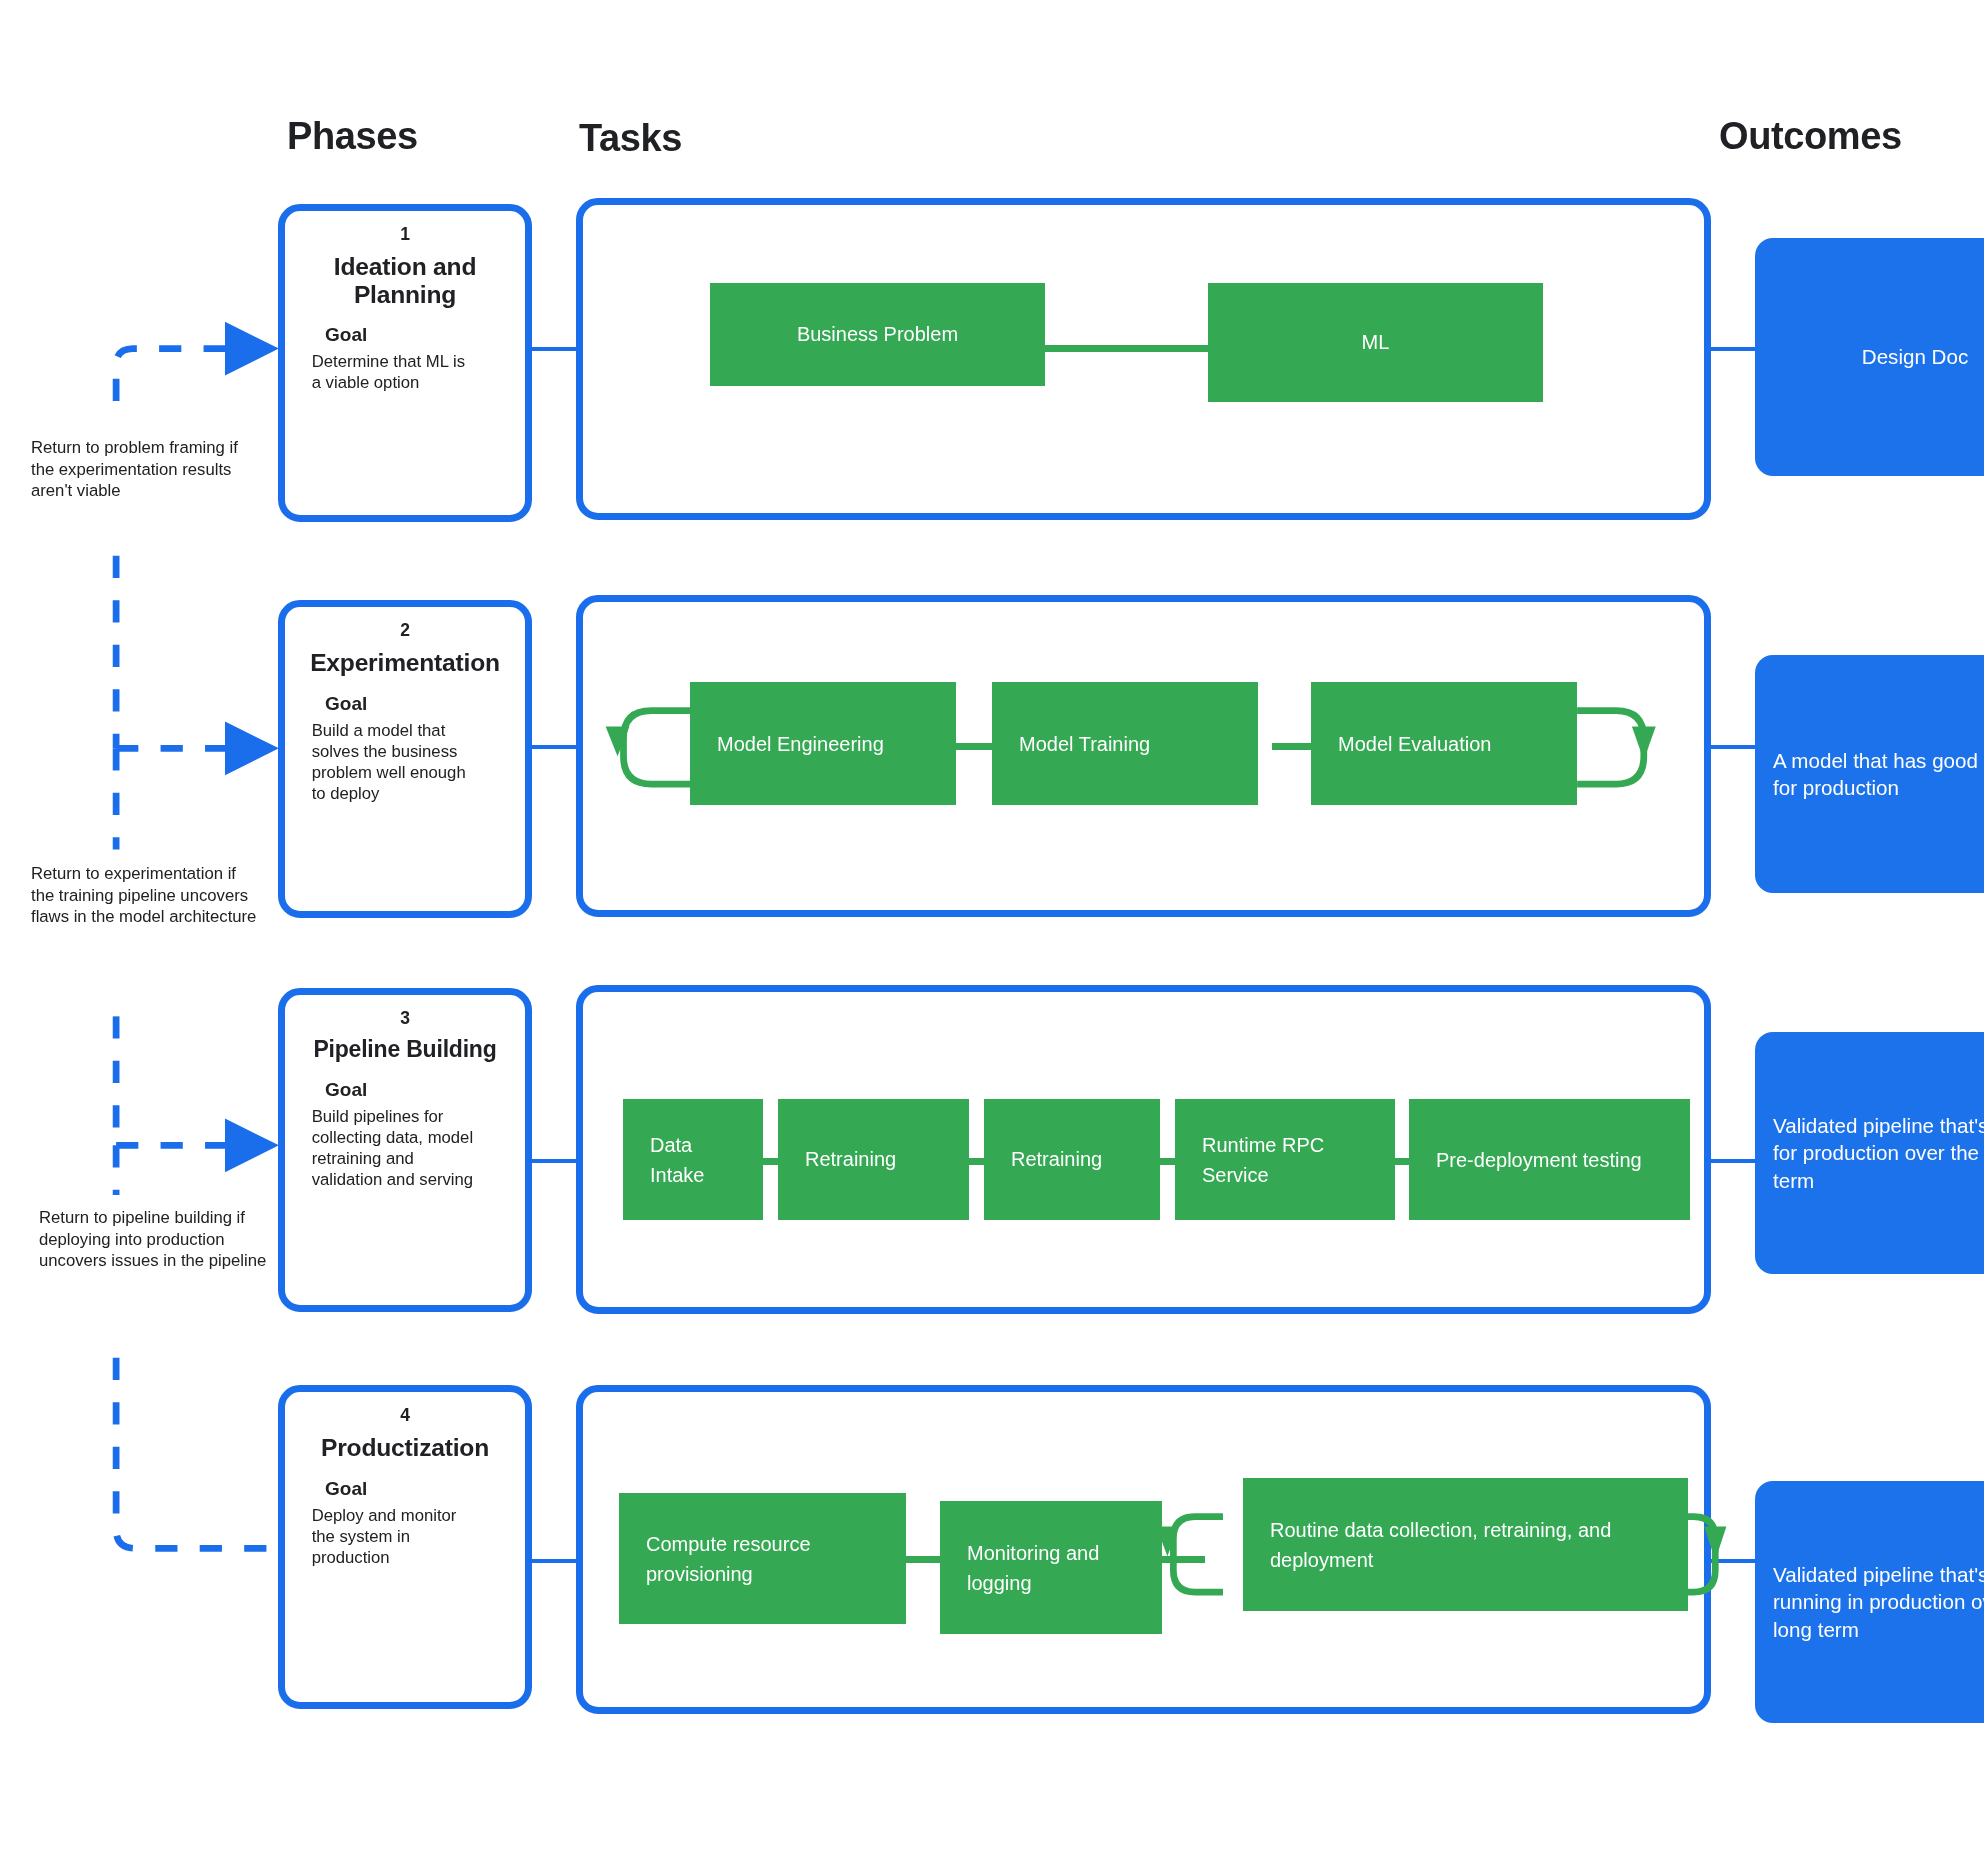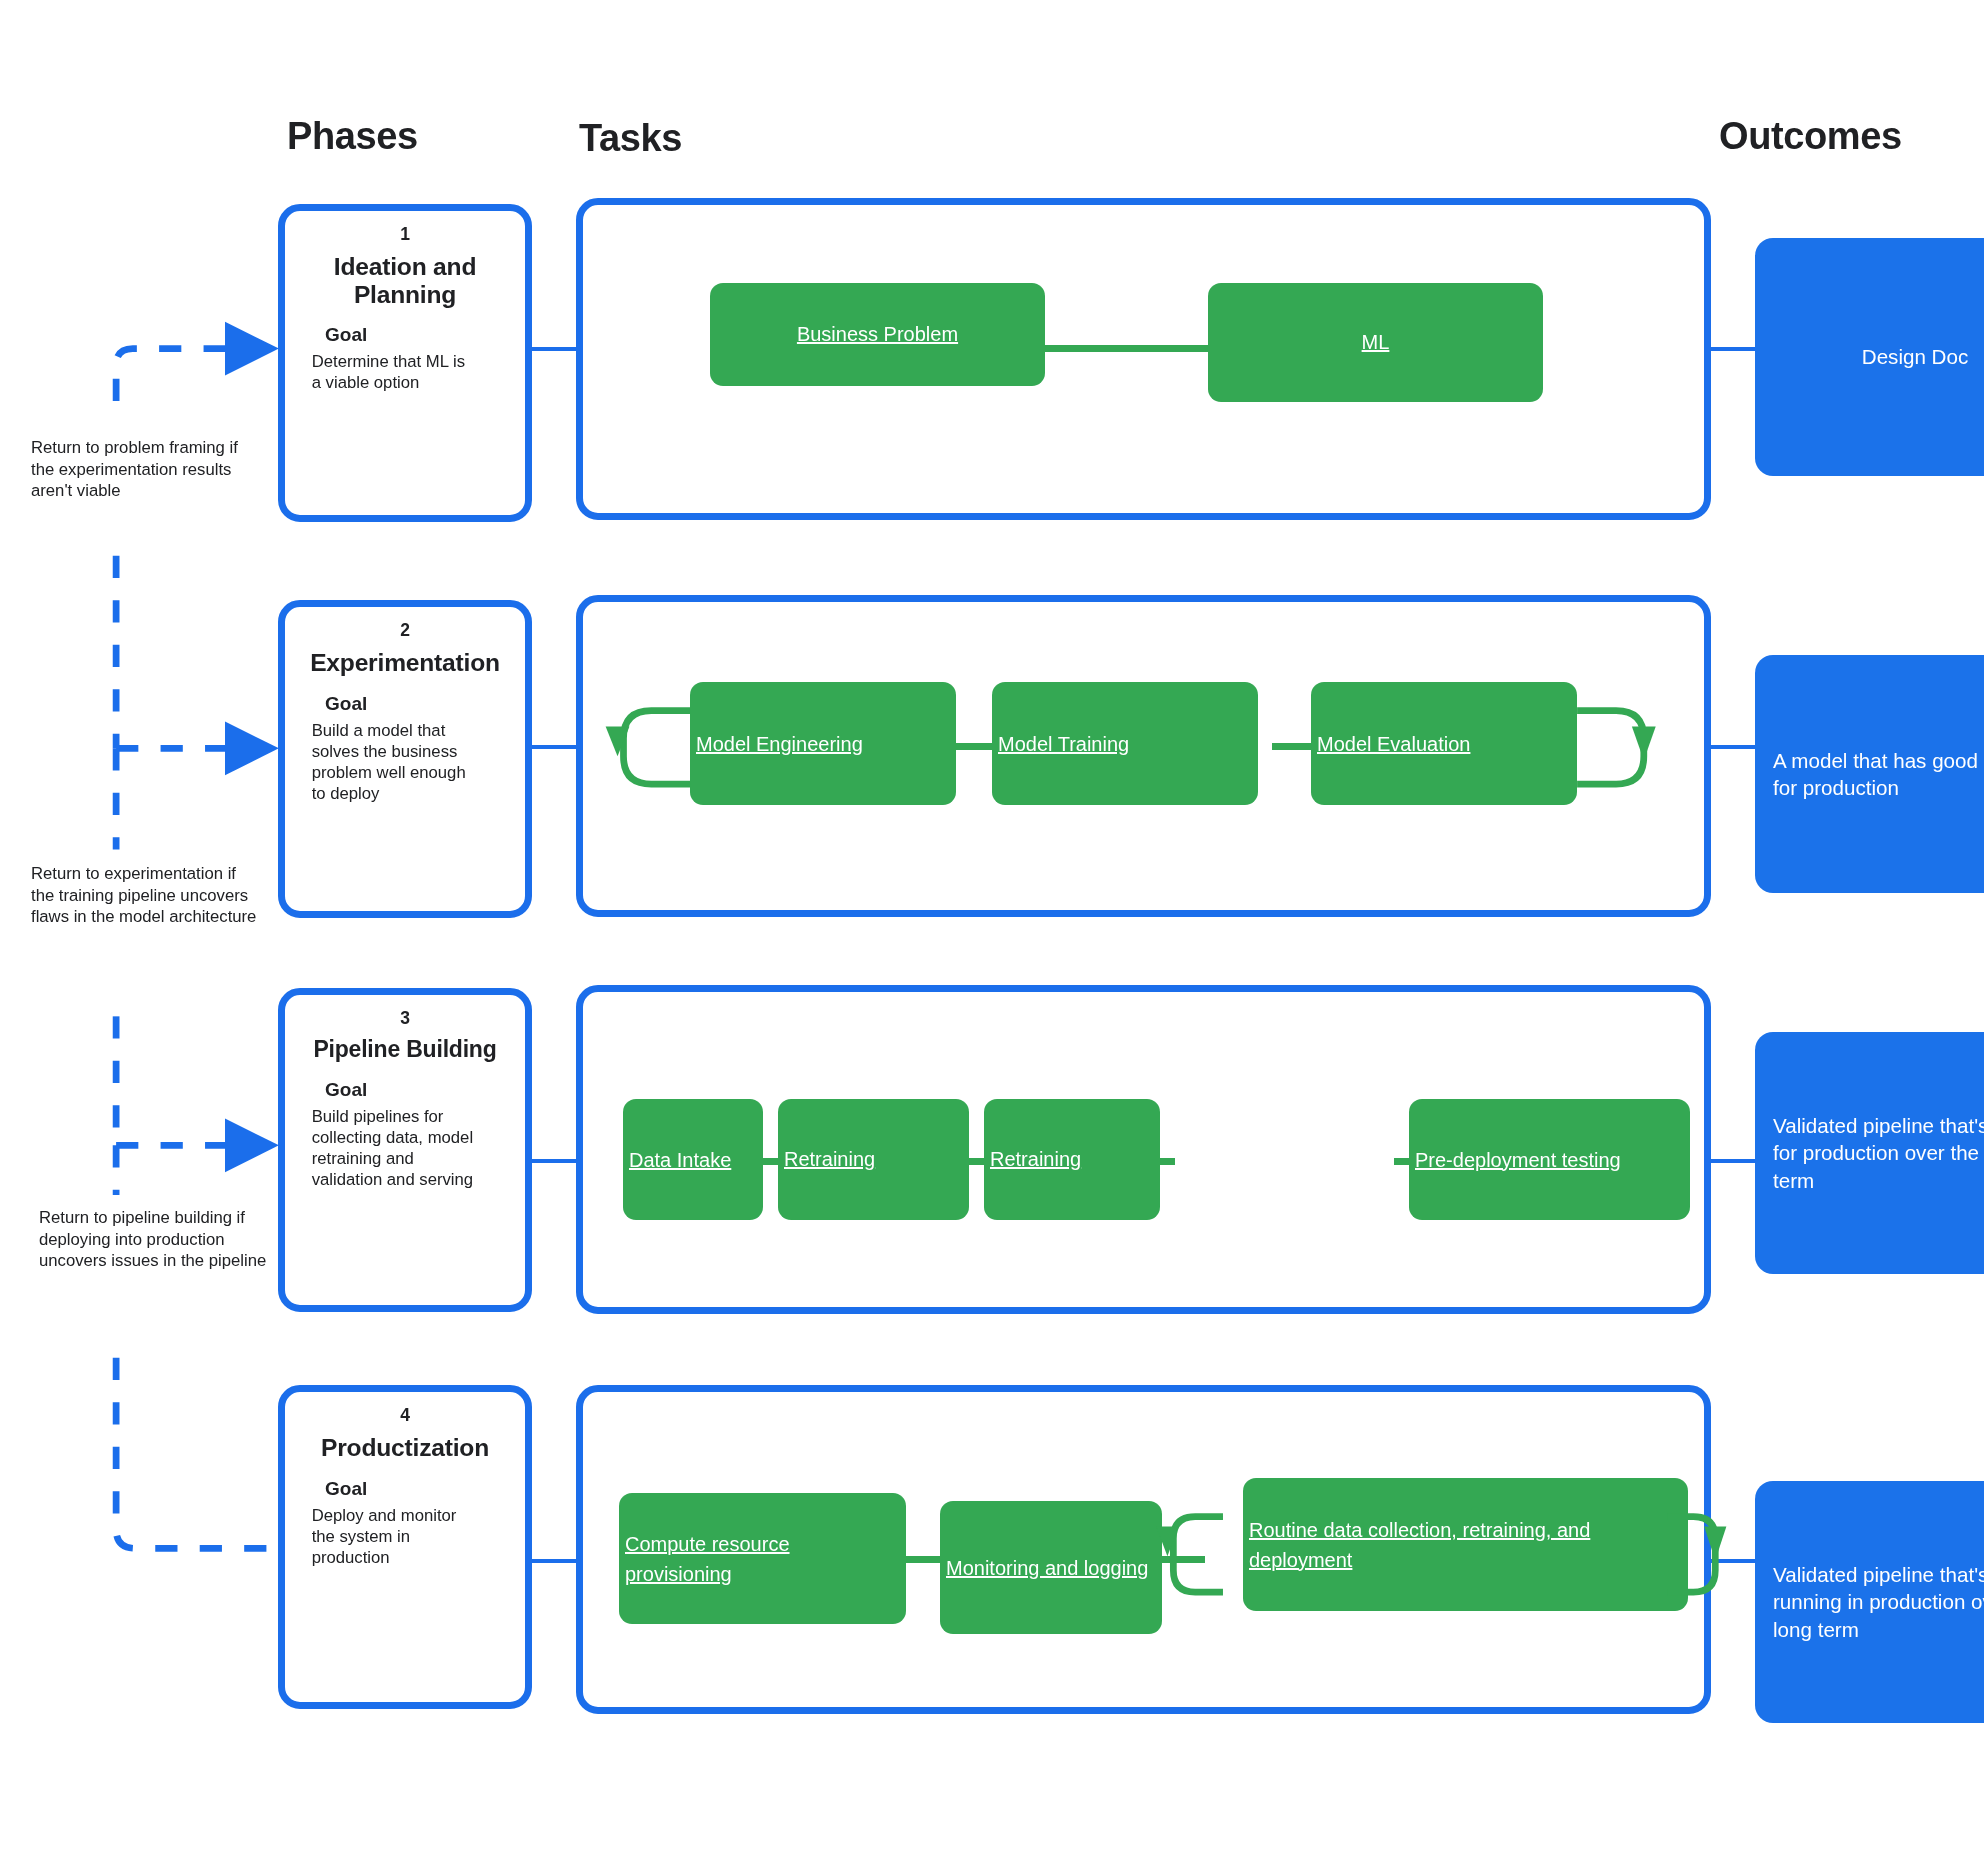--- a/index.html
+++ b/index.html
@@ -68,28 +68,27 @@
     position: absolute;
     border: 7.1px solid #1b6eeb;
     border-radius: 22px;
     background: #ffffff;
   }
 
   
   .task-box {
     position: absolute;
     background: #34a853;
-    border-radius: 13px;
+    border-radius: 0;
     color: #ffffff;
     display: flex;
     align-items: center;
     font-size: 20px;
     line-height: 1.22;
-    padding: 0 6px;
-    text-decoration: underline;
+    padding: 0 27px;
   }
   .task-box.two-line { line-height: 1.5; }
 
   
   .outcome-box {
     position: absolute;
     background: #1b72ea;
     border-radius: 18px;
     color: #ffffff;
     display: flex;
@@ -196,20 +195,23 @@
   <div class="conn-green" style="left:1394px; top:1158px; width:16px; height:7.1px;"></div>
 
   <div class="task-box two-line" style="left:623px; top:1099px; width:140px; height:121px;">
     <span style="display:block;">Data Intake</span>
   </div>
   <div class="task-box" style="left:778px; top:1099px; width:191px; height:121px;">
     <span>Retraining</span>
   </div>
   <div class="task-box" style="left:984px; top:1099px; width:176px; height:121px;">
     <span>Retraining</span>
+  </div>
+  <div class="task-box two-line" style="left:1175px; top:1099px; width:220px; height:121px;">
+    <span style="display:block;">Runtime RPC Service</span>
   </div>
   <div class="task-box two-line" style="left:1409px; top:1099px; width:281px; height:121px;">
     <span style="display:block;">Pre-deployment testing</span>
   </div>
 
   <div class="conn" style="left:1707px; top:1159px; width:52px; height:4px;"></div>
 
   <div class="outcome-box" style="left:1755px; top:1032px; width:320px; height:242px;">
     <span>Validated pipeline that's ready for production over the long term</span>
   </div>

